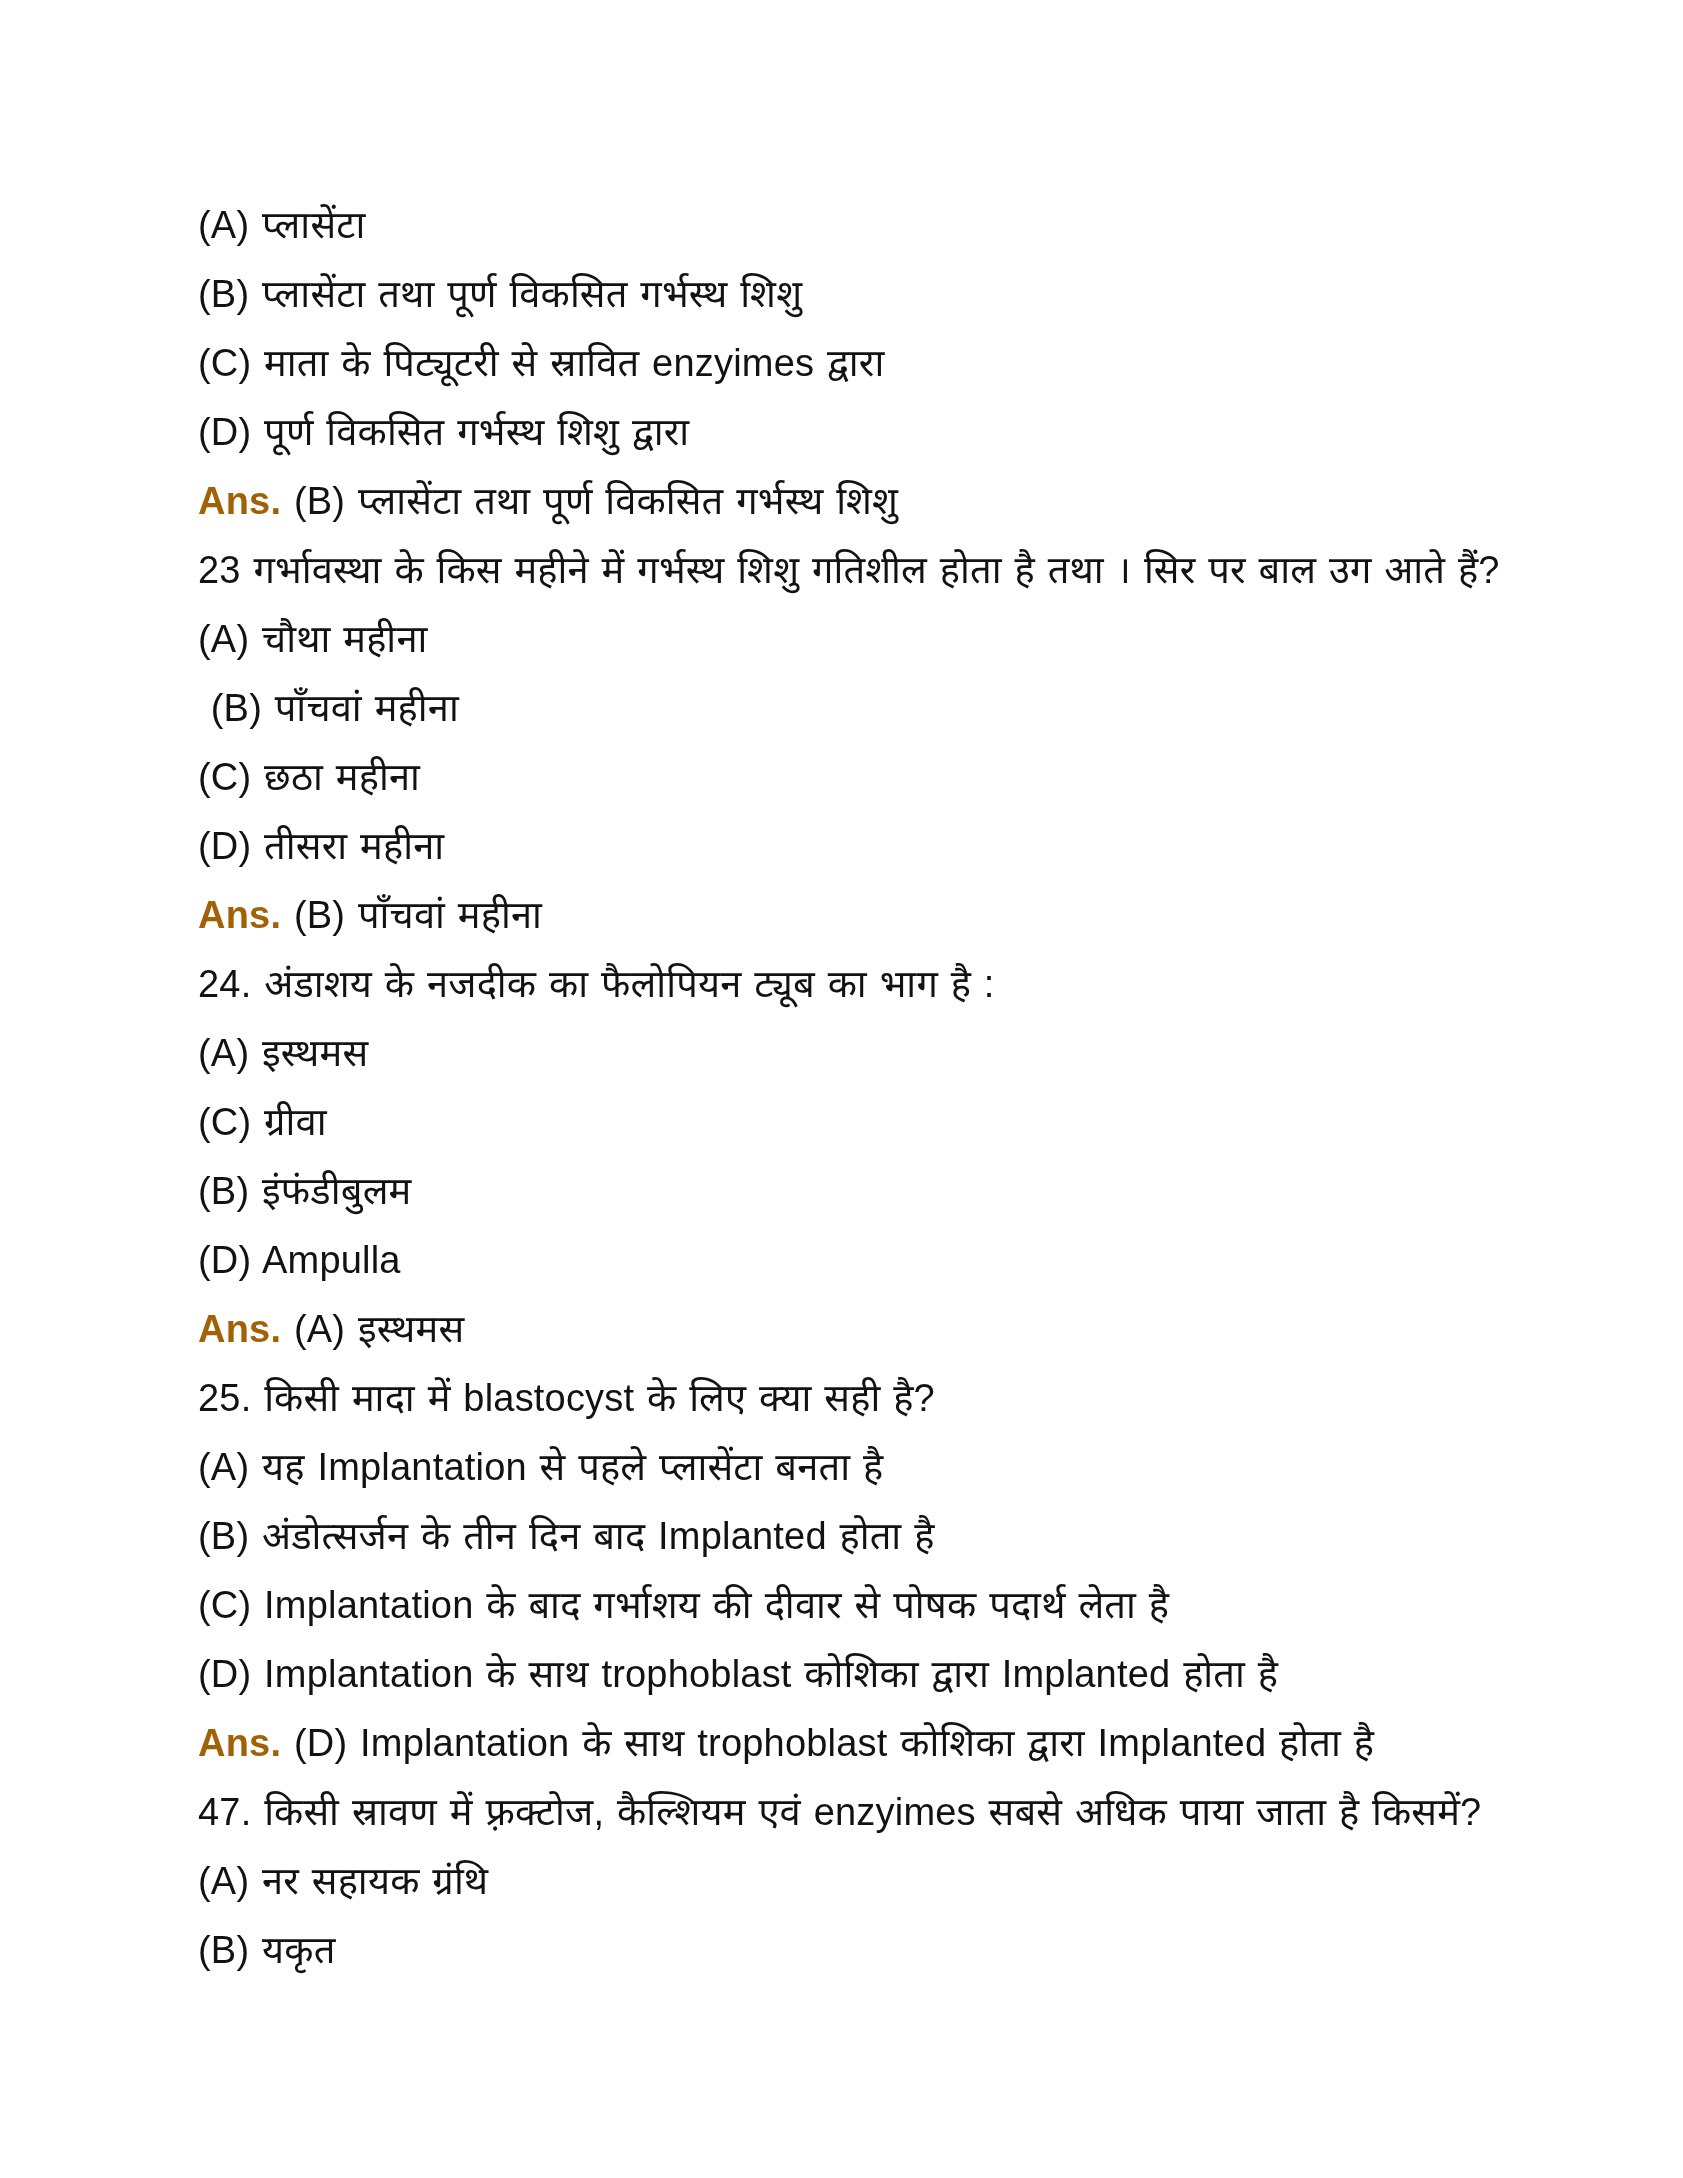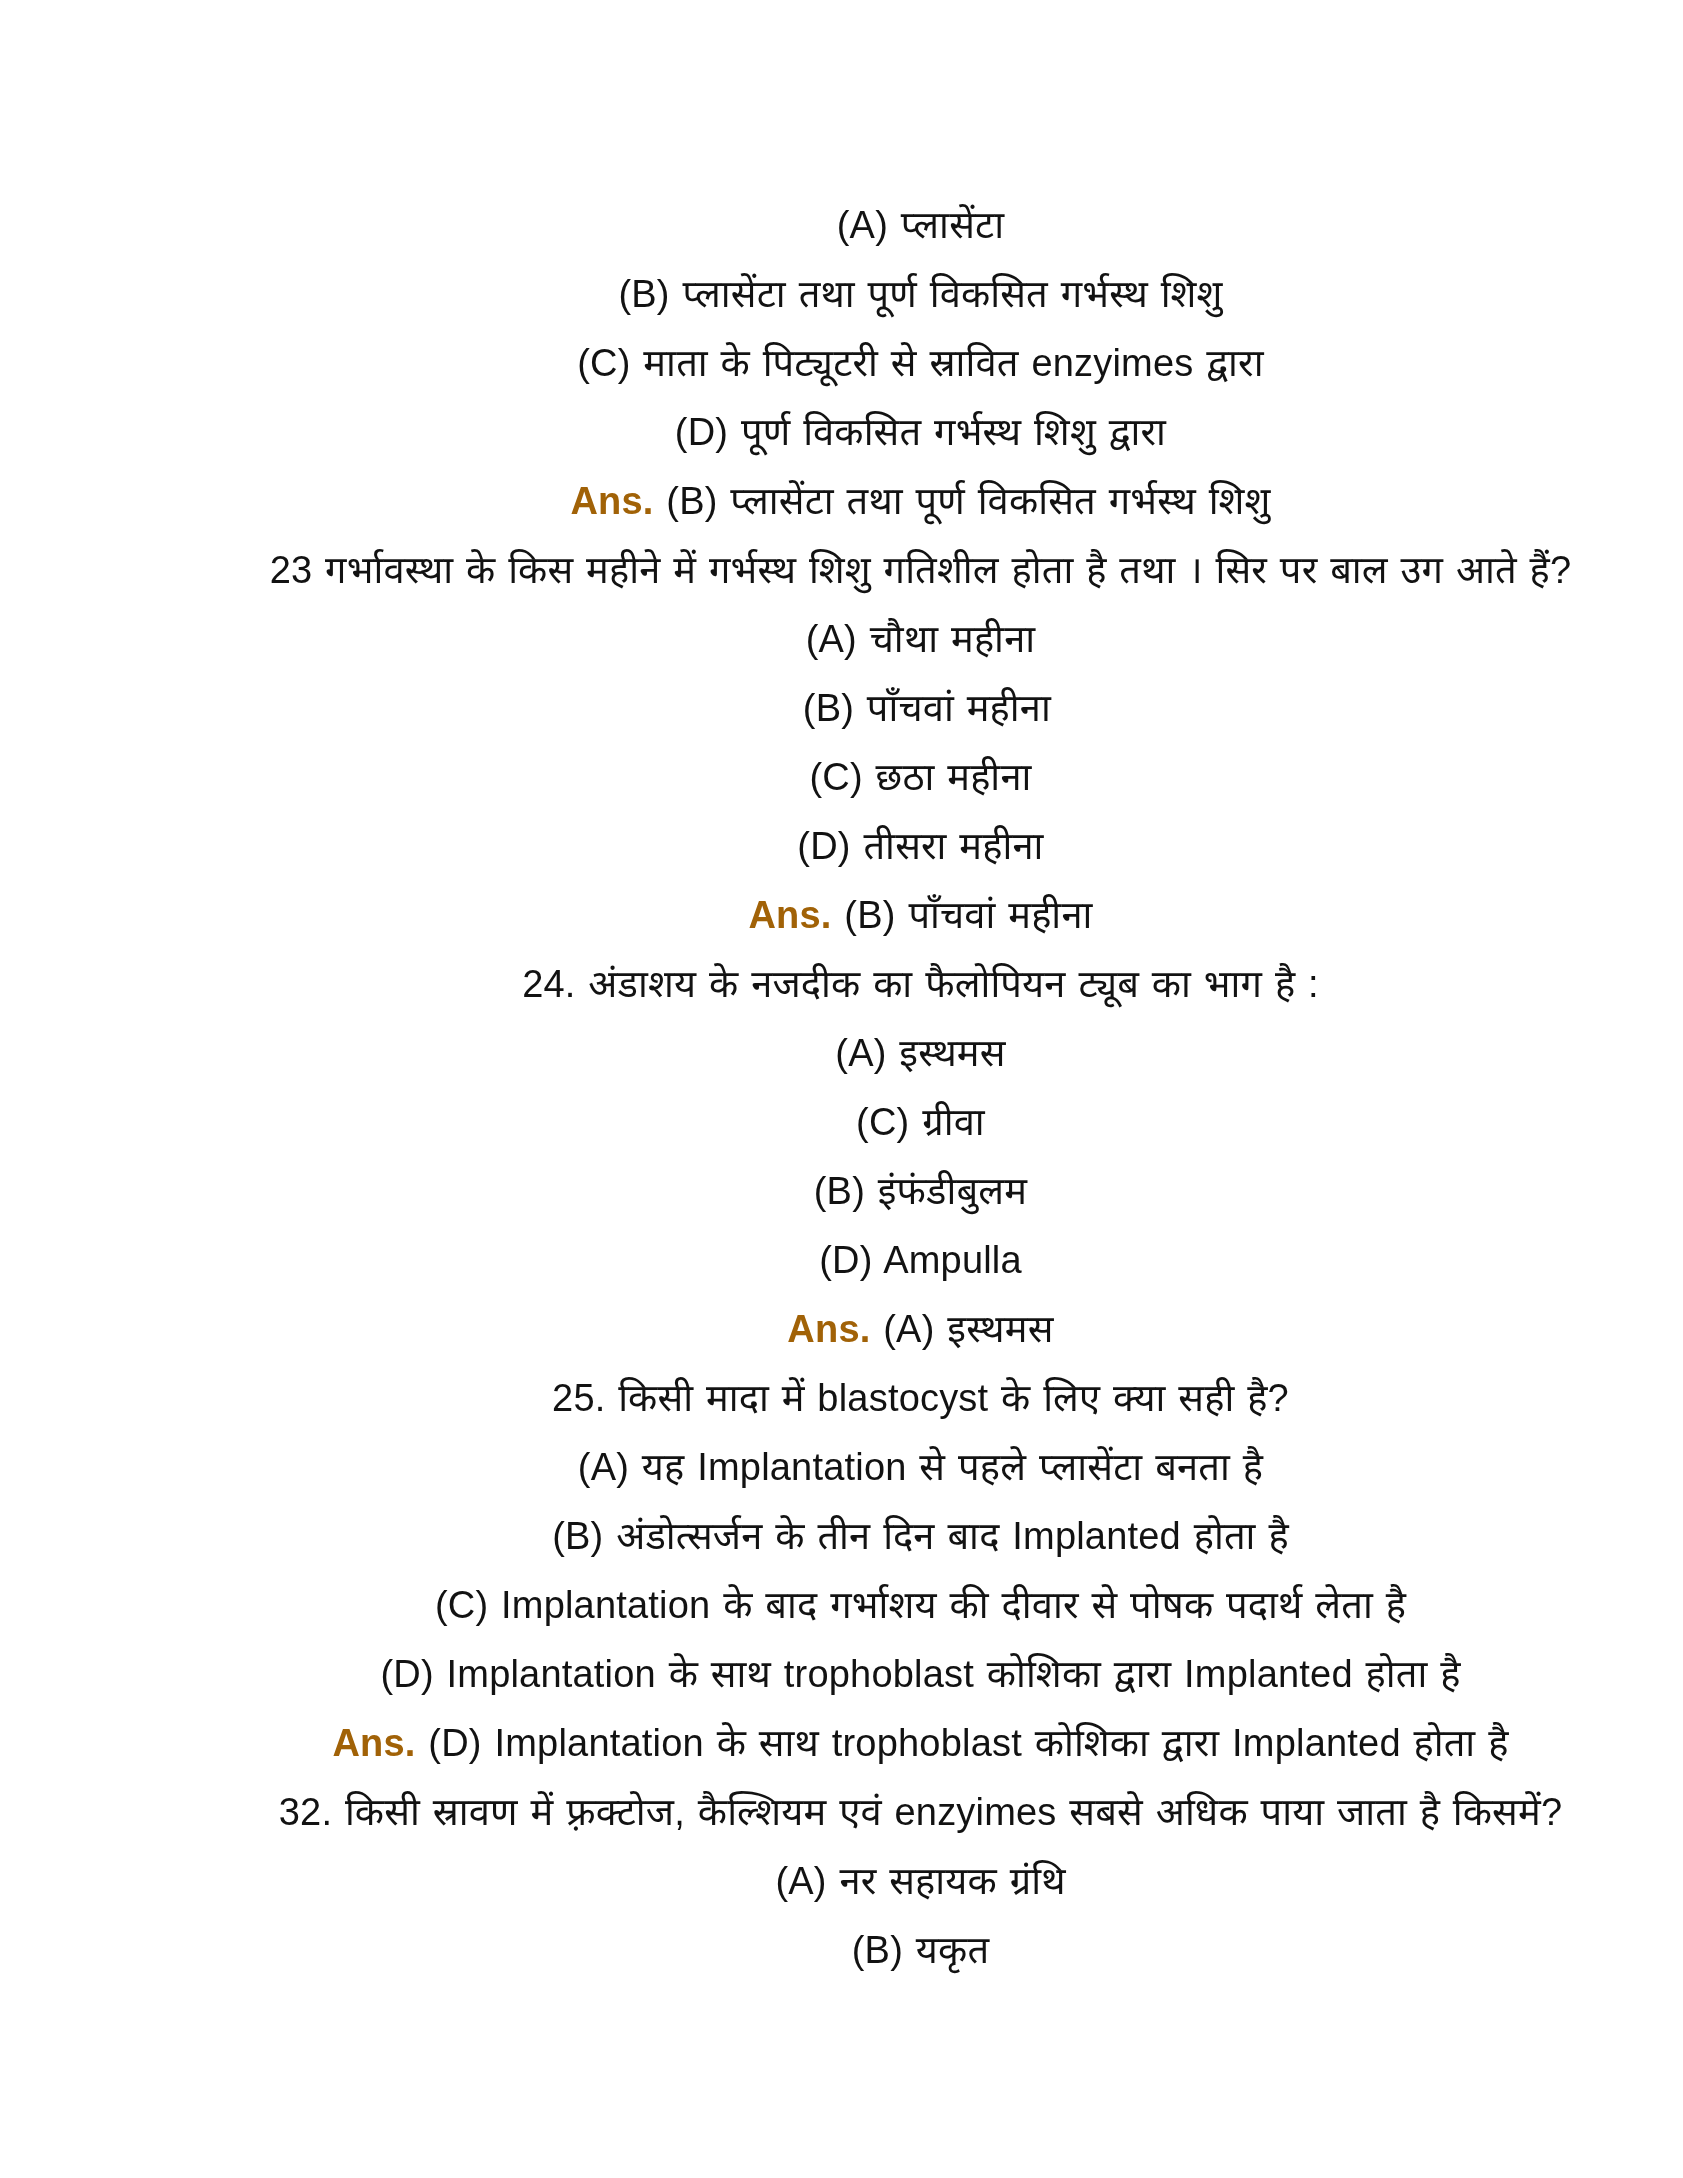--- a/index.html
+++ b/index.html
@@ -22,21 +22,20 @@
     background: #ffffff;
   }
   .line {
     margin: 0;
     height: 69px;
     line-height: 69px;
     font-size: 38px;
     white-space: pre;
     letter-spacing: 0.2px;
     word-spacing: 2px;
-    text-align: center;
   }
   .ans-prefix {
     font-weight: bold;
     color: #a16207;
   }
   .line-text {
     font-weight: normal;
   }
 </style>
 </head>
@@ -60,18 +59,18 @@
       <p class="line"><span class="line-text">(C) ग्रीवा</span></p>
       <p class="line"><span class="line-text">(B) इंफंडीबुलम</span></p>
       <p class="line"><span class="line-text">(D) Ampulla</span></p>
       <p class="line"><span class="ans-prefix">Ans.</span><span class="line-text"> (A) इस्थमस</span></p>
       <p class="line"><span class="line-text">25. किसी मादा में blastocyst के लिए क्या सही है?</span></p>
       <p class="line"><span class="line-text">(A) यह Implantation से पहले प्लासेंटा बनता है</span></p>
       <p class="line"><span class="line-text">(B) अंडोत्सर्जन के तीन दिन बाद Implanted होता है</span></p>
       <p class="line"><span class="line-text">(C) Implantation के बाद गर्भाशय की दीवार से पोषक पदार्थ लेता है</span></p>
       <p class="line"><span class="line-text">(D) Implantation के साथ trophoblast कोशिका द्वारा Implanted होता है</span></p>
       <p class="line"><span class="ans-prefix">Ans.</span><span class="line-text"> (D) Implantation के साथ trophoblast कोशिका द्वारा Implanted होता है</span></p>
-      <p class="line"><span class="line-text">32. किसी स्रावण में फ़्रक्टोज, कैल्शियम एवं enzyimes सबसे अधिक पाया जाता है किसमें?</span></p>
+      <p class="line"><span class="line-text">47. किसी स्रावण में फ़्रक्टोज, कैल्शियम एवं enzyimes सबसे अधिक पाया जाता है किसमें?</span></p>
       <p class="line"><span class="line-text">(A) नर सहायक ग्रंथि</span></p>
       <p class="line"><span class="line-text">(B) यकृत</span></p>
     </div>
 </div>
 
 
 </body></html>

